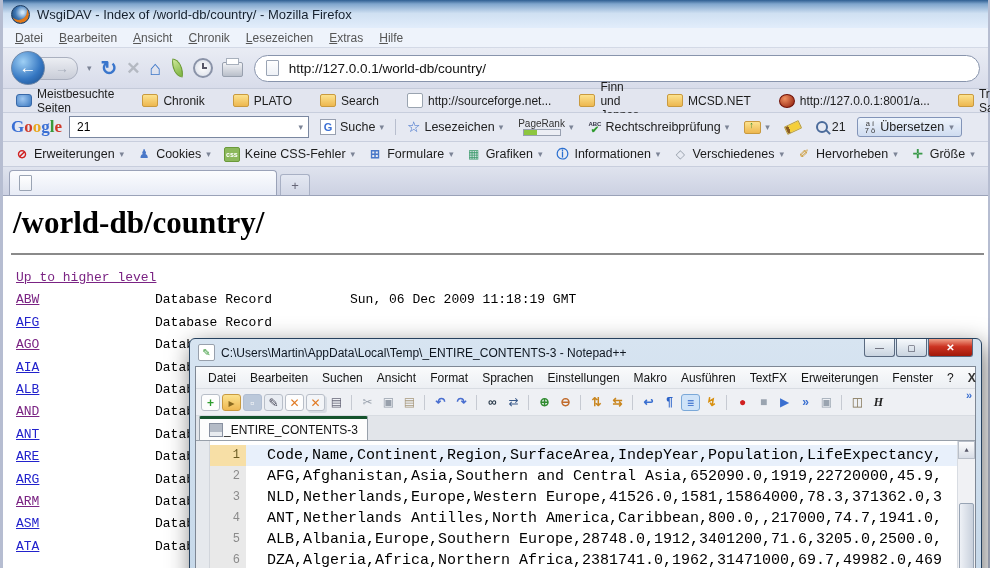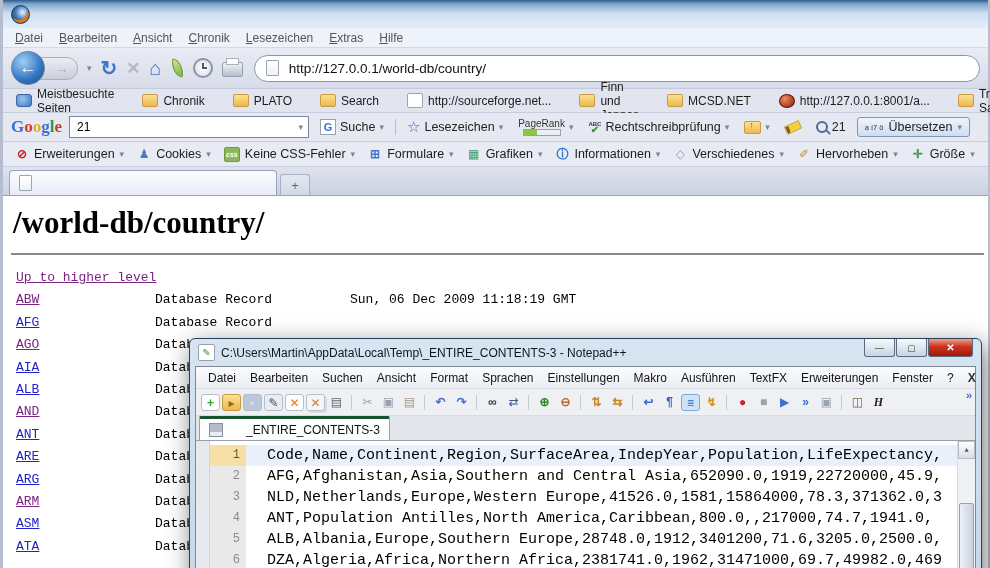--- a/index.html
+++ b/index.html
@@ -86,21 +86,21 @@
   .fup{width:15px;height:11px;background:linear-gradient(#fce28e,#edb74f);border:1px solid #c99a3f;
     border-radius:2px;position:relative}
   .fup::after{content:"↑";position:absolute;left:4px;top:-2px;color:#2e8b2e;font-size:9px;font-weight:bold}
   .hl{width:14px;height:7px;background:linear-gradient(90deg,#8a5a20 0 3px,#f5cf3a 3px);
     border:1px solid #b89a30;border-radius:1px;transform:rotate(-25deg)}
   .mag{width:8px;height:8px;border:2px solid #4a6a9a;border-radius:50%;position:relative}
   .mag::after{content:"";position:absolute;width:6px;height:2px;background:#4a6a9a;
     transform:rotate(45deg);right:-5px;bottom:-2px}
   .transbtn{display:flex;align-items:center;gap:5px;padding:2px 7px;border:1px solid #8294b8;
     border-radius:3px;background:linear-gradient(#eef4fc,#cfdcf0)}
-  .tico{display:flex;flex-direction:row;line-height:7px;font-size:7.5px;color:#333;text-align:center}
+  .tico{display:flex;flex-direction:column;line-height:7px;font-size:7.5px;color:#333;text-align:center}
 
   
   .fx-wd{height:24px;flex:0 0 24px;background:#e8ebf3;border-bottom:1px solid #c8cedd;
     display:flex;align-items:center;padding:0 6px;gap:1px;font-size:12.5px;color:#1c1c1c}
   .wd{display:flex;align-items:center;gap:5px;padding:1px 6px;white-space:nowrap}
   .wd-ico{min-width:14px;height:13px;display:flex;align-items:center;justify-content:center;
     font-size:12px;border-radius:2px;line-height:13px}
 
   
   .fx-tabs{height:28px;flex:0 0 28px;background:linear-gradient(#dfe3ee,#ccd1e2);
@@ -151,21 +151,21 @@
     background:#eef0f4;border-bottom:1px solid #d8dce2;position:relative}
   .ti{width:19px;height:17px;line-height:16px;text-align:center;font-size:12px;border-radius:3px;
     display:inline-block;box-sizing:border-box;flex:0 0 19px}
   .ti.sep{margin-left:10px;position:relative}
   .ti.sep::before{content:"";position:absolute;left:-7px;top:1px;bottom:1px;border-left:1px solid #c6cad2}
   .ti.pressed{background:#cfe3f8;border:1px solid #7aa8d8}
   .tools-overflow{position:absolute;right:3px;top:0;color:#3a6fd0;font-weight:bold;font-size:11px}
   .npp-tabs{height:24px;flex:0 0 24px;background:#e2e5ea;border-bottom:1px solid #98a0aa;
     display:flex;align-items:flex-end;padding:0 3px}
   .ntab{height:21px;background:#fdfdfd;border:1px solid #98a0aa;border-bottom:none;
-    border-top:3px solid #14532d;border-radius:2px 2px 0 0;display:flex;align-items:center;gap:23px;
+    border-top:3px solid #14532d;border-radius:2px 2px 0 0;display:flex;align-items:center;gap:1px;
     padding:0 9px;font-size:12px;color:#111}
   .ntab-ico{width:12px;height:12px;background:#b4bbc6;border:1px solid #8890a0;
     box-shadow:inset 0 -4px 0 #e8ebef;flex:0 0 12px}
   .npp-edit{flex:1;display:flex;position:relative;background:#fff;overflow:hidden;
     font-family:"Liberation Mono",monospace;font-size:15px;line-height:21px}
   .bmargin{width:13px;flex:0 0 13px;background:#e6e9ed;border-right:1px solid #d2d6dc}
   .elines{flex:1;padding-top:4px}
   .eline{display:flex;height:21px;white-space:pre}
   .lnum{width:30px;flex:0 0 30px;background:#e9e9e9;color:#8a8a8a;text-align:right;
     padding-right:6px;font-size:12px;line-height:21px}
@@ -179,20 +179,21 @@
   .vthumb{position:absolute;left:1px;right:1px;top:62px;height:88px;border:1px solid #98a4b4;
     border-radius:2px;background:linear-gradient(90deg,#eef1f6,#c8d0dc)}
 </style>
 </head>
 <body>
 
 <div class="fx">
 
   <div class="fx-title">
     <span class="ff-ico"></span>
+    <span>WsgiDAV - Index of /world-db/country/ - Mozilla Firefox</span>
   </div>
 
   <div class="fx-menu">
 
   <span>Datei</span>
       <span>Bearbeiten</span>
       <span>Ansicht</span>
       <span>Chronik</span>
       <span>Lesezeichen</span>
       <span>Extras</span>
@@ -456,21 +457,21 @@
     <div class="npp-edit">
       <span class="bmargin"></span>
       <div class="elines">
 
           <div class="eline cur"><span class="lnum">1</span><span class="ltext">Code,Name,Continent,Region,SurfaceArea,IndepYear,Population,LifeExpectancy,</span></div>
 
           <div class="eline"><span class="lnum">2</span><span class="ltext">AFG,Afghanistan,Asia,Southern and Central Asia,652090.0,1919,22720000,45.9,</span></div>
 
           <div class="eline"><span class="lnum">3</span><span class="ltext">NLD,Netherlands,Europe,Western Europe,41526.0,1581,15864000,78.3,371362.0,3</span></div>
 
-          <div class="eline"><span class="lnum">4</span><span class="ltext">ANT,Population Antilles,North America,Caribbean,800.0,,217000,74.7,1941.0,</span></div>
+          <div class="eline"><span class="lnum">4</span><span class="ltext">ANT,Netherlands Antilles,North America,Caribbean,800.0,,217000,74.7,1941.0,</span></div>
 
           <div class="eline"><span class="lnum">5</span><span class="ltext">ALB,Albania,Europe,Southern Europe,28748.0,1912,3401200,71.6,3205.0,2500.0,</span></div>
 
           <div class="eline"><span class="lnum">6</span><span class="ltext">DZA,Algeria,Africa,Northern Africa,2381741.0,1962,31471000,69.7,49982.0,469</span></div>
         </div>
       <span class="vscroll">
         <span class="varrow"></span>
         <span class="vthumb"></span>
       </span>
     </div>

